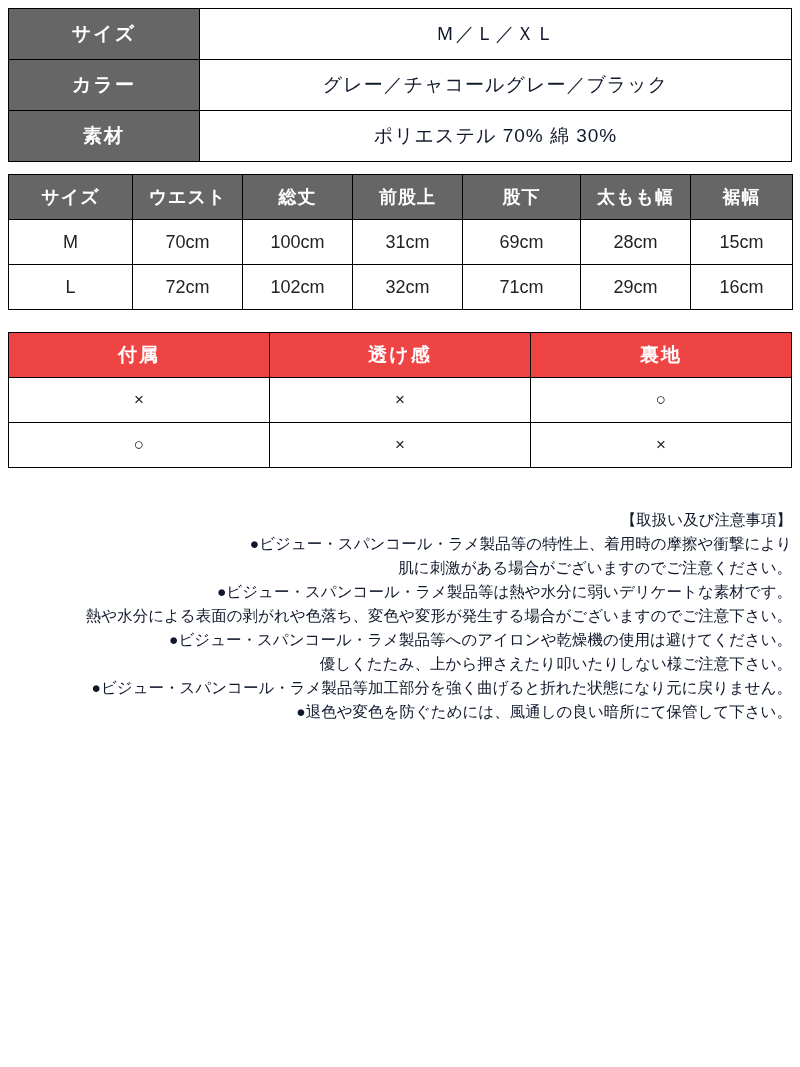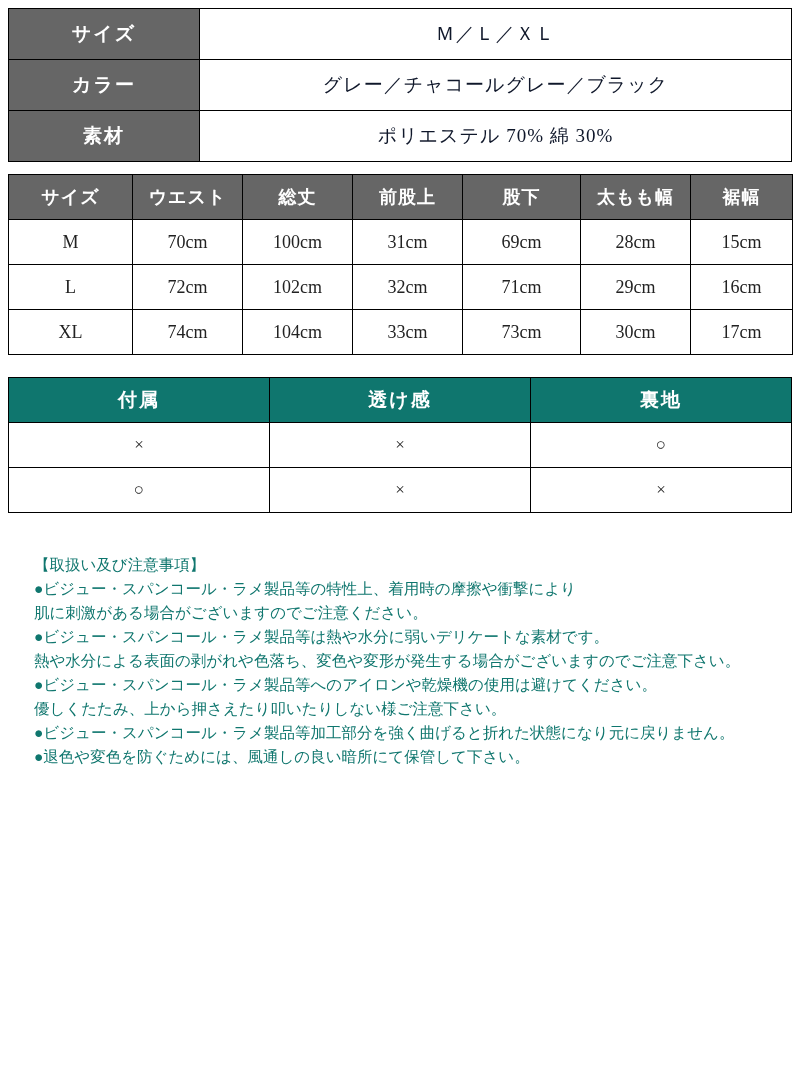--- a/index.html
+++ b/index.html
@@ -19,21 +19,20 @@
     height: 1067px;
     position: relative;
     box-sizing: border-box;
     padding: 8px 8px 0 8px;
   }
 
   table {
     border-collapse: collapse;
     width: 784px;
     table-layout: fixed;
-    font-family: Liberation Serif, serif;
   }
 
   
   .spec-table td {
     border: 1px solid #000000;
     height: 50px;
     font-size: 19px;
     text-align: center;
     vertical-align: middle;
     padding: 0 4px;
@@ -82,40 +81,41 @@
 
   
   .attr-table th, .attr-table td {
     border: 1px solid #000000;
     height: 42px;
     font-size: 19px;
     text-align: center;
     vertical-align: middle;
   }
   .attr-table th {
-    background: #0f766e;
+    background: #ef4444;
     color: #ffffff;
     font-weight: bold;
     letter-spacing: 2px;
   }
   .attr-table td {
     background: #ffffff;
     color: #222222;
     font-size: 17px;
   }
   .attr-table col { width: 261px; }
 
   
   .notes {
     margin-top: 40px;
     padding-left: 26px;
     font-size: 15.5px;
     line-height: 24px;
-    color: #0f766e;
+    color: #0f172a;
     font-family: "Liberation Sans", sans-serif;
+    text-align: right;
   }
   .notes .line {
     white-space: pre;
   }
 </style>
 </head>
 <body>
 
 <div class="page">
 
@@ -171,29 +171,20 @@
       </tr>
       <tr>
         <td>L</td>
         <td>72cm</td>
         <td>102cm</td>
         <td>32cm</td>
         <td>71cm</td>
         <td>29cm</td>
         <td>16cm</td>
       </tr>
-      <tr>
-        <td>XL</td>
-        <td>74cm</td>
-        <td>104cm</td>
-        <td>33cm</td>
-        <td>73cm</td>
-        <td>30cm</td>
-        <td>17cm</td>
-      </tr>
     </tbody>
   </table>
 
   <div class="gap-22"></div>
 
   <table class="attr-table">
     <colgroup>
         <col>
         <col>
         <col>

